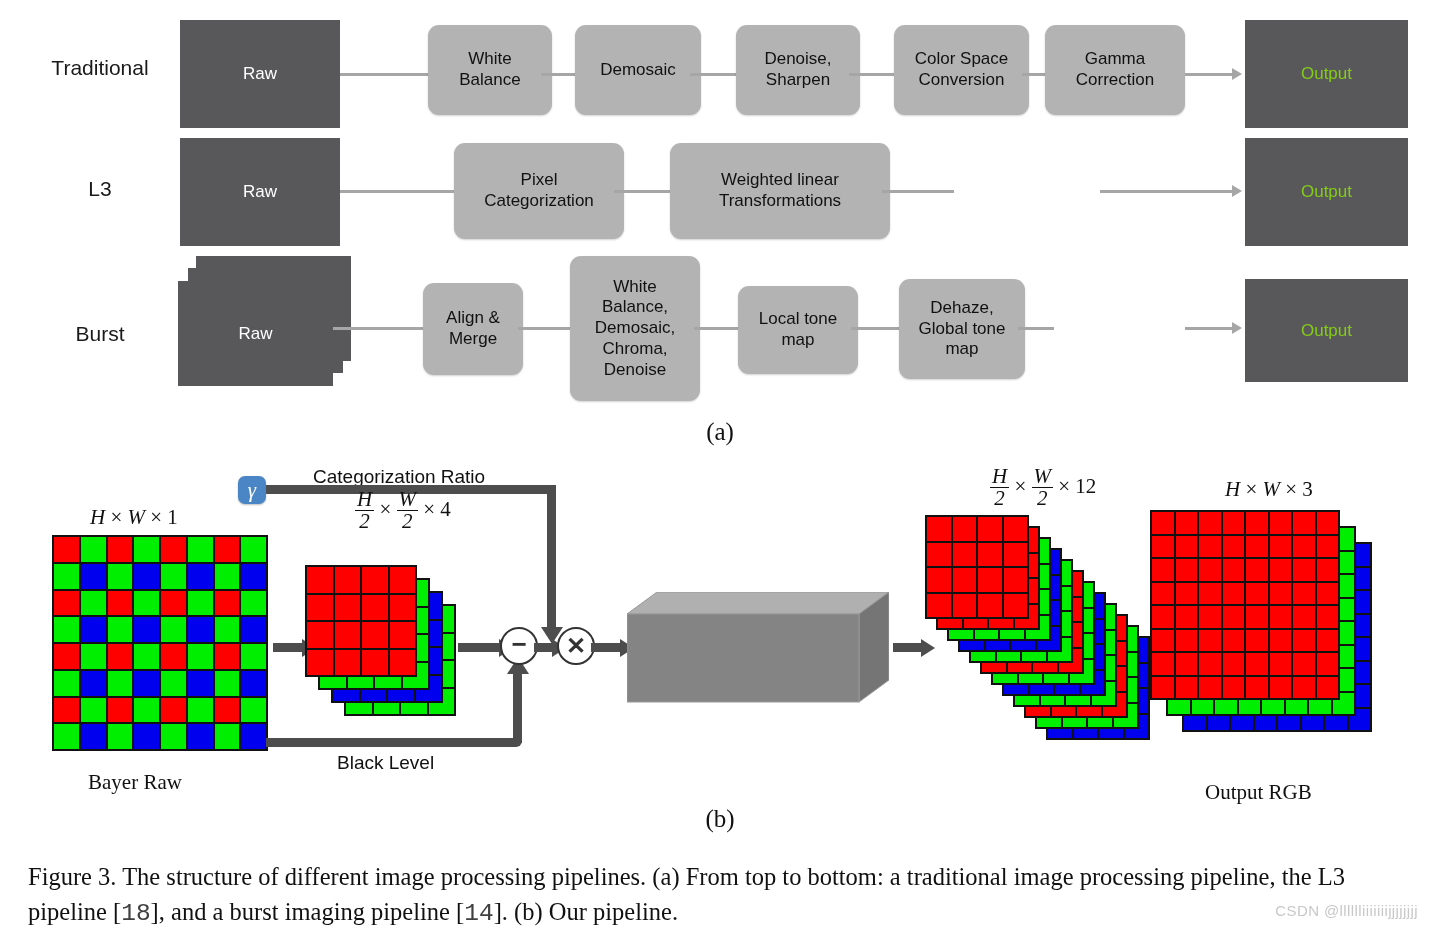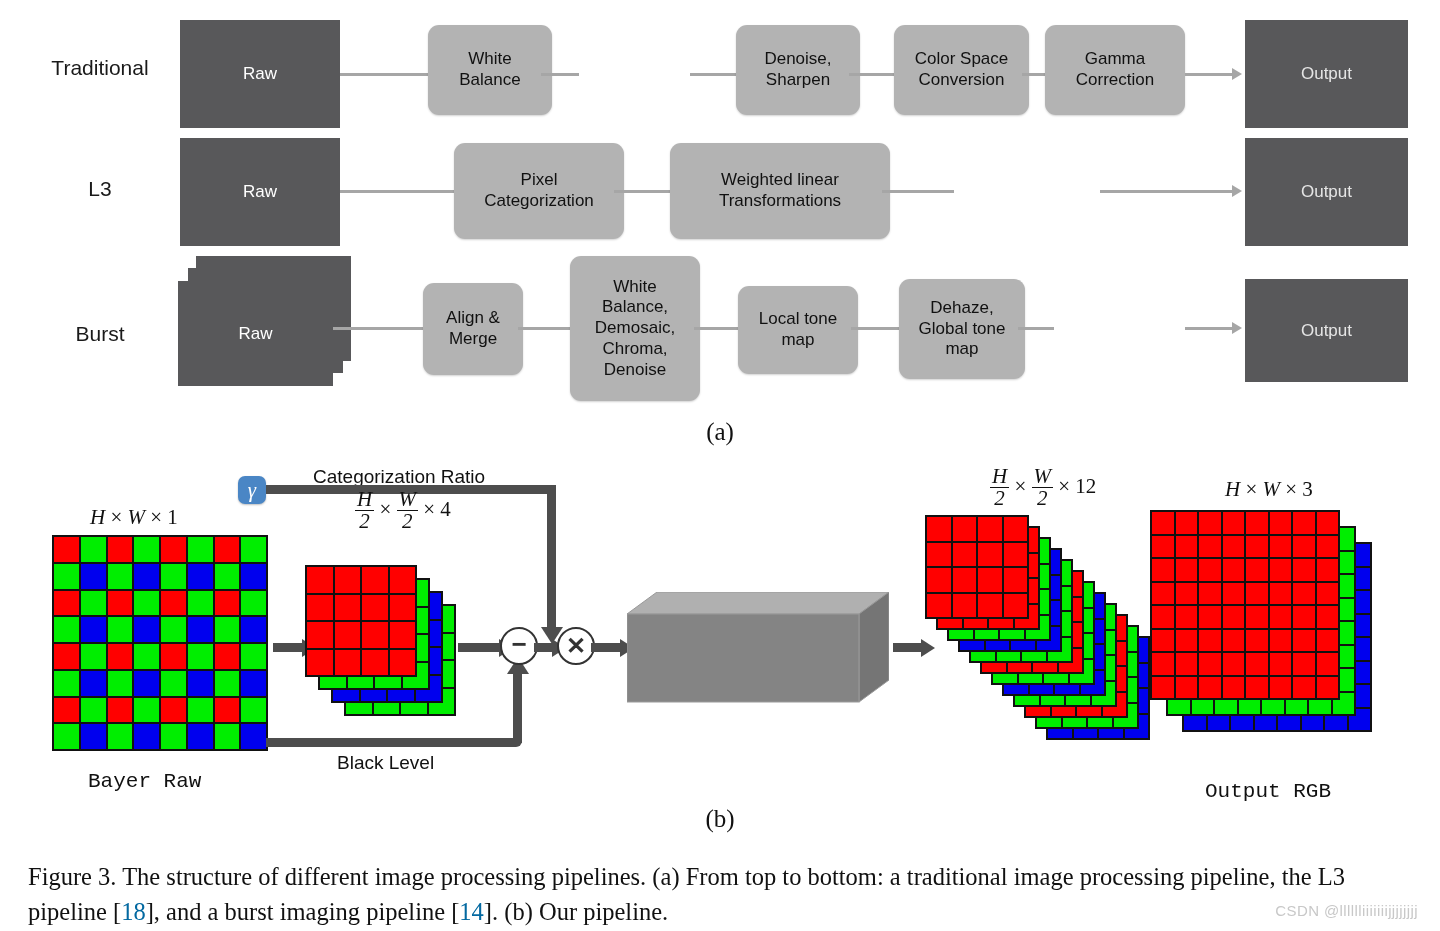--- a/index.html
+++ b/index.html
@@ -3,74 +3,77 @@
 <meta charset="utf-8">
 <style>
   html,body{margin:0;padding:0;background:#ffffff;}
   body{width:1440px;height:931px;font-family:"Liberation Sans",sans-serif;color:#000;overflow:hidden;position:relative;}
   .page{position:relative;width:1440px;height:931px;}
 
   
   .panel-a{position:absolute;left:0;top:0;width:1440px;height:405px;}
   .row-label{position:absolute;font-size:21px;color:#1a1a1a;font-family:"Liberation Sans",sans-serif;text-align:center;}
   .rawbox{position:absolute;background:#58585a;color:#fff;display:flex;align-items:center;justify-content:center;font-size:17px;}
-  .outbox{position:absolute;background:#58585a;color:#e5e5e5;display:flex;align-items:center;justify-content:center;font-size:17px;}
+  .outbox{position:absolute;background:#58585a;color:#84cc16;display:flex;align-items:center;justify-content:center;font-size:17px;}
   .stage{position:absolute;background:#b3b3b3;border-radius:11px;display:flex;align-items:center;justify-content:center;text-align:center;
          font-size:17px;line-height:1.22;color:#111;box-shadow:0 1px 2px rgba(0,0,0,.18);padding:2px 4px;box-sizing:border-box;}
   .conn{position:absolute;background:#a6a6a6;height:3px;}
   .arrowhead{position:absolute;width:0;height:0;border-top:6px solid transparent;border-bottom:6px solid transparent;border-left:10px solid #a6a6a6;}
   .stackshadow{position:absolute;background:#58585a;}
 
   .cap-ab{position:absolute;width:100%;text-align:center;font-family:"Liberation Serif",serif;font-size:25px;color:#111;}
 
   
   .panel-b{position:absolute;left:0;top:455px;width:1440px;height:380px;}
   .dimlabel{position:absolute;font-family:"Liberation Serif",serif;font-style:italic;font-size:21px;color:#111;white-space:nowrap;}
   .dimlabel .nonit{font-style:normal;}
   .frac{display:inline-block;vertical-align:middle;text-align:center;line-height:1.0;position:relative;top:-1px;}
   .frac .num{display:block;border-bottom:1.6px solid #111;padding:0 2px;}
   .frac .den{display:block;padding:0 2px;}
   .txtlabel{position:absolute;font-size:19px;color:#111;white-space:nowrap;font-family:"Liberation Sans",sans-serif;}
-  .undertitle{position:absolute;font-size:21px;color:#111;white-space:nowrap;font-family:Liberation Mono, monospace;}
+  .undertitle{position:absolute;font-size:21px;color:#111;white-space:nowrap;font-family:Liberation Serif, serif;}
 
   .bayer{position:absolute;display:grid;background:#111;border:2px solid #111;box-sizing:border-box;}
   .bayer div{width:100%;height:100%;}
 
   .gammabox{position:absolute;width:28px;height:28px;border-radius:7px;background:#4a86c5;display:flex;align-items:center;justify-content:center;
             color:#fff;font-family:"Liberation Serif",serif;font-style:italic;font-size:21px;box-shadow:0 1px 2px rgba(0,0,0,.25);}
 
   .plane{position:absolute;box-sizing:border-box;border:2px solid #111;display:grid;background:#111;}
   .plane div{width:100%;height:100%;}
 
   .convnet{position:absolute;}
   .darrow{position:absolute;background:#4d4d4d;}
   .dtri{position:absolute;width:0;height:0;}
 
   .opcircle{position:absolute;border-radius:50%;background:#fff;border:2.5px solid #333;display:flex;align-items:center;justify-content:center;}
 
   
   .caption{position:absolute;left:28px;top:860px;width:1390px;font-family:"Liberation Serif",serif;font-size:24.5px;line-height:1.42;color:#111;}
-  .refnum{color:#0369a1;}
+  .refnum{color:#404040;font-family:Liberation Mono, monospace;}
   .watermark{position:absolute;right:22px;top:902px;font-family:"Liberation Sans",sans-serif;font-size:15px;color:#c8c8c8;letter-spacing:.4px;}
 </style>
 </head>
 <body>
 
 <div class="page">
 
   <div class="panel-a">
 
     <div class="row-label" style="left:30px;top:56px;width:140px;">Traditional</div>
     <div class="rawbox" style="left:180px;top:20px;width:160px;height:108px;">Raw</div>
     <div class="conn" style="left:340px;top:73px;width:88px;"></div>
     <div class="stage" style="left:428px;top:25px;width:124px;height:90px;">
       <span><span>White</span><br>
       <span>Balance</span></span>
     </div>
     <div class="conn" style="left:541px;top:73px;width:38px;"></div>
+    <div class="stage" style="left:575px;top:25px;width:126px;height:90px;">
+      <span>Demosaic</span>
+    </div>
     <div class="conn" style="left:690px;top:73px;width:50px;"></div>
     <div class="stage" style="left:736px;top:25px;width:124px;height:90px;">
       <span><span>Denoise,</span><br>
       <span>Sharpen</span></span>
     </div>
     <div class="conn" style="left:849px;top:73px;width:48px;"></div>
     <div class="stage" style="left:894px;top:25px;width:135px;height:90px;">
       <span><span>Color Space</span><br>
       <span>Conversion</span></span>
     </div>

